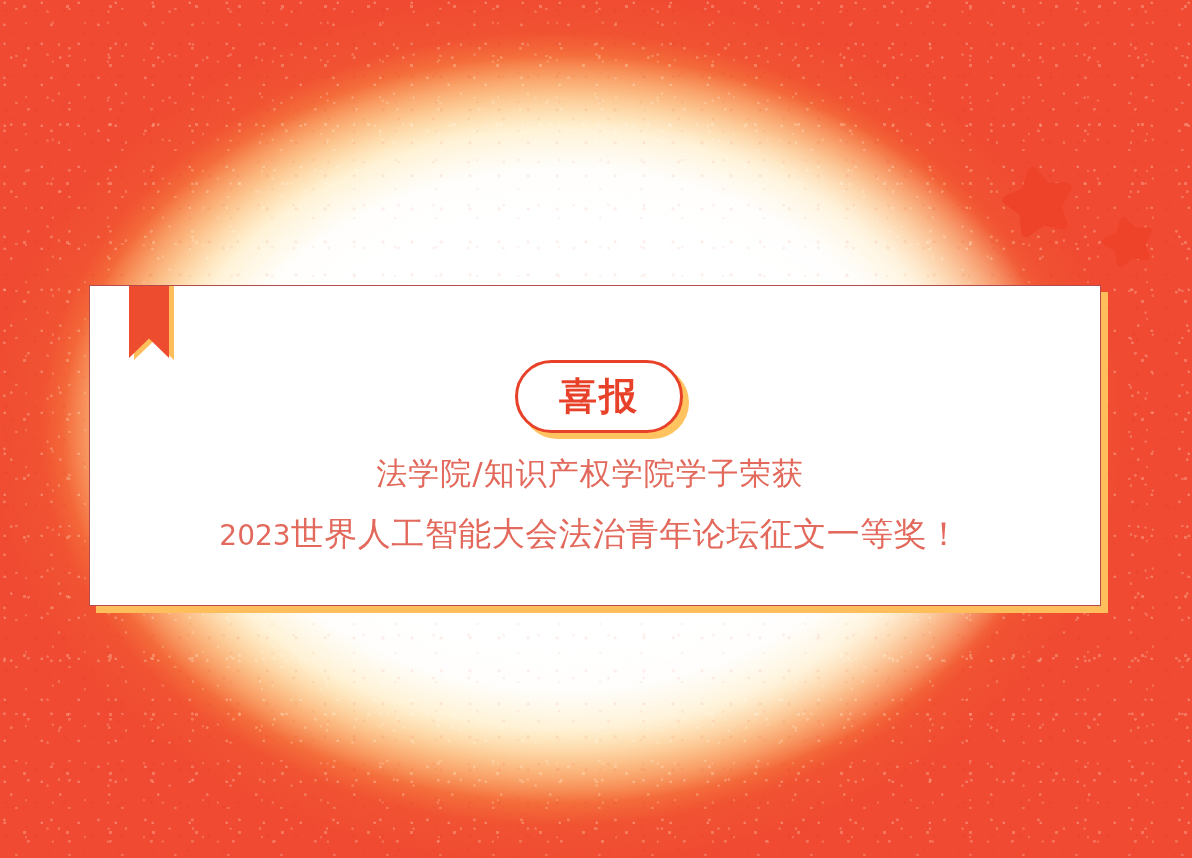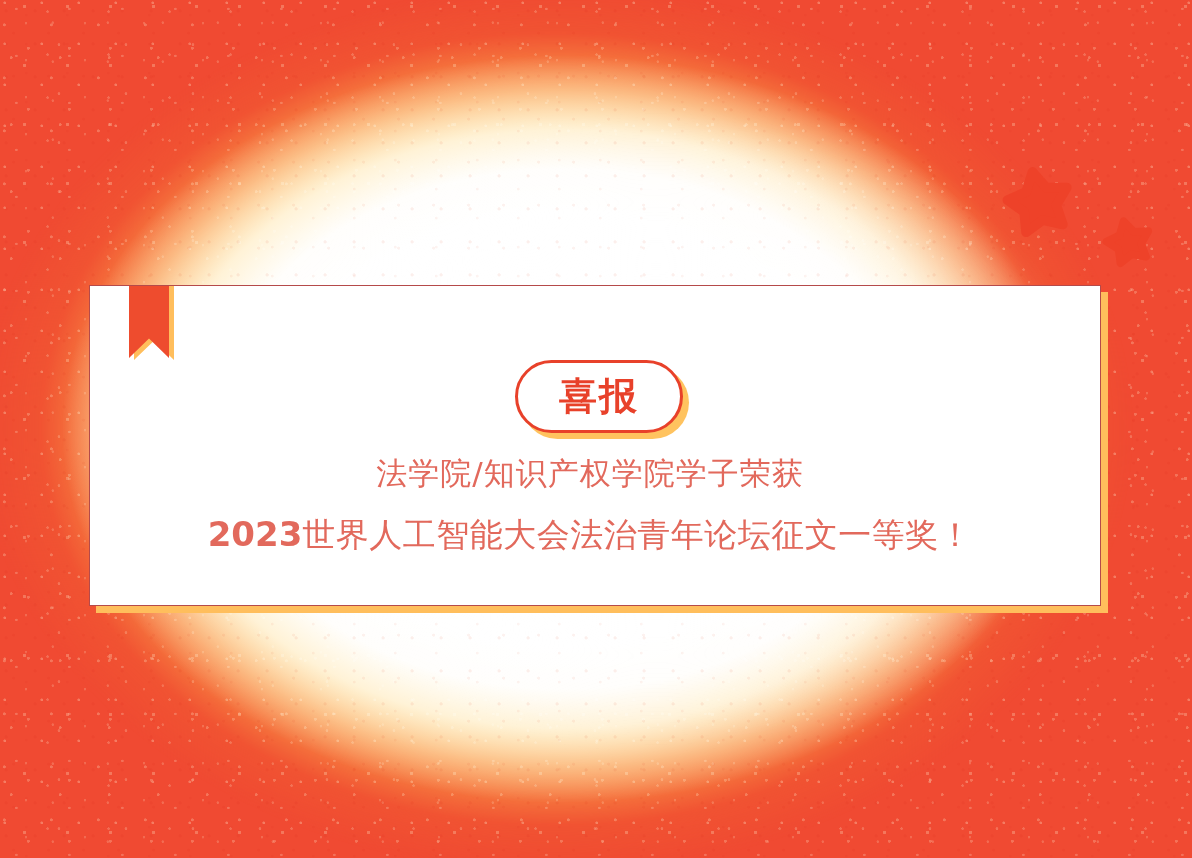--- a/index.html
+++ b/index.html
@@ -238,22 +238,22 @@
     margin-top: 20px;
     font-family: "DejaVu Sans", "Liberation Sans", sans-serif;
     font-size: 33px;
     font-weight: 400;
     color: #E2695C;
     letter-spacing: 0.5px;
     line-height: 1.25;
     white-space: nowrap;
   }
   .line2 .year {
-    font-weight: 700;
-    font-size: 34px;
+    font-weight: 400;
+    font-size: 28px;
     letter-spacing: 0;
   }
 </style>
 </head>
 <body>
 
 <div id="poster">
 
   <div class="bg-base"></div>
   <div class="bg-gold"></div>

